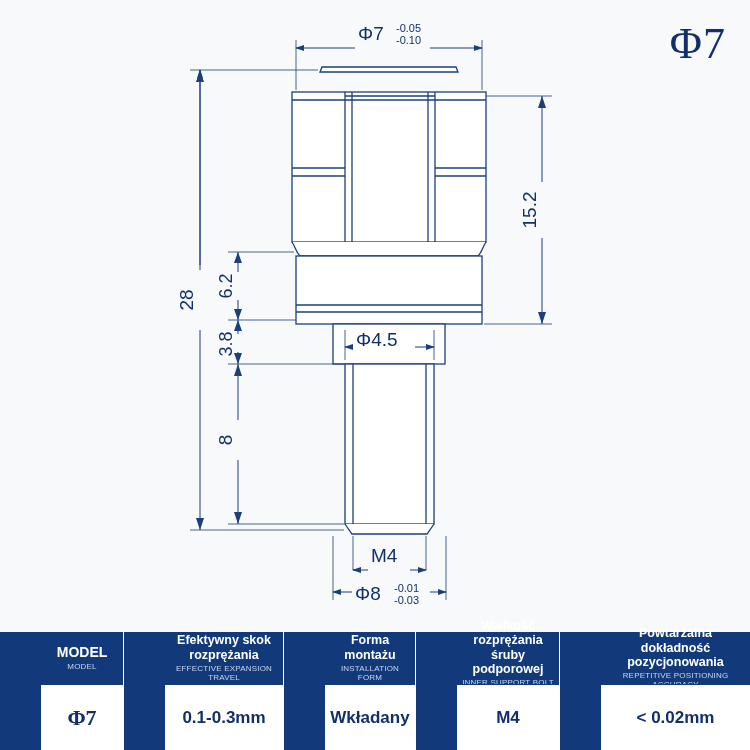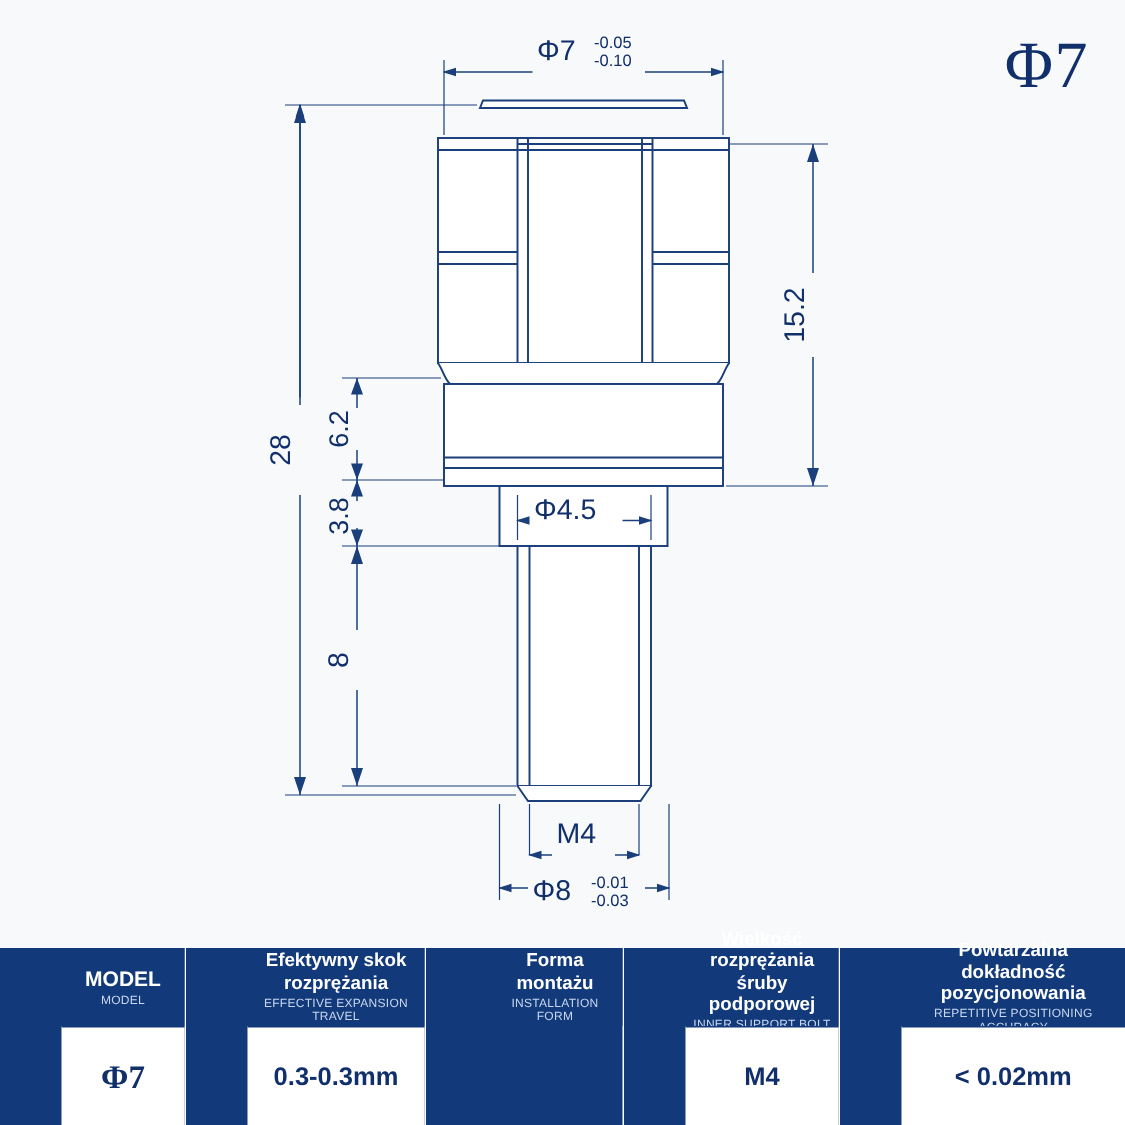--- a/index.html
+++ b/index.html
@@ -259,28 +259,29 @@
         <div class="en">MODEL</div>
       </div>
       <div class="spec-val">Φ7</div>
     </div>
 
     <div class="spec-col c2">
       <div class="spec-head">
         <div class="pl">Efektywny skok rozprężania</div>
         <div class="en">EFFECTIVE EXPANSION TRAVEL</div>
       </div>
-      <div class="spec-val">0.3-0.3mm</div>
+      <div class="spec-val">0.1-0.3mm</div>
     </div>
 
     <div class="spec-col c3">
       <div class="spec-head">
         <div class="pl">Forma montażu</div>
         <div class="en">INSTALLATION FORM</div>
       </div>
+      <div class="spec-val">Wkładany</div>
     </div>
 
     <div class="spec-col c4">
       <div class="spec-head">
         <div class="pl">Wielkość rozprężania śruby podporowej</div>
         <div class="en">INNER SUPPORT BOLT SIZE</div>
       </div>
       <div class="spec-val">M4</div>
     </div>
 

